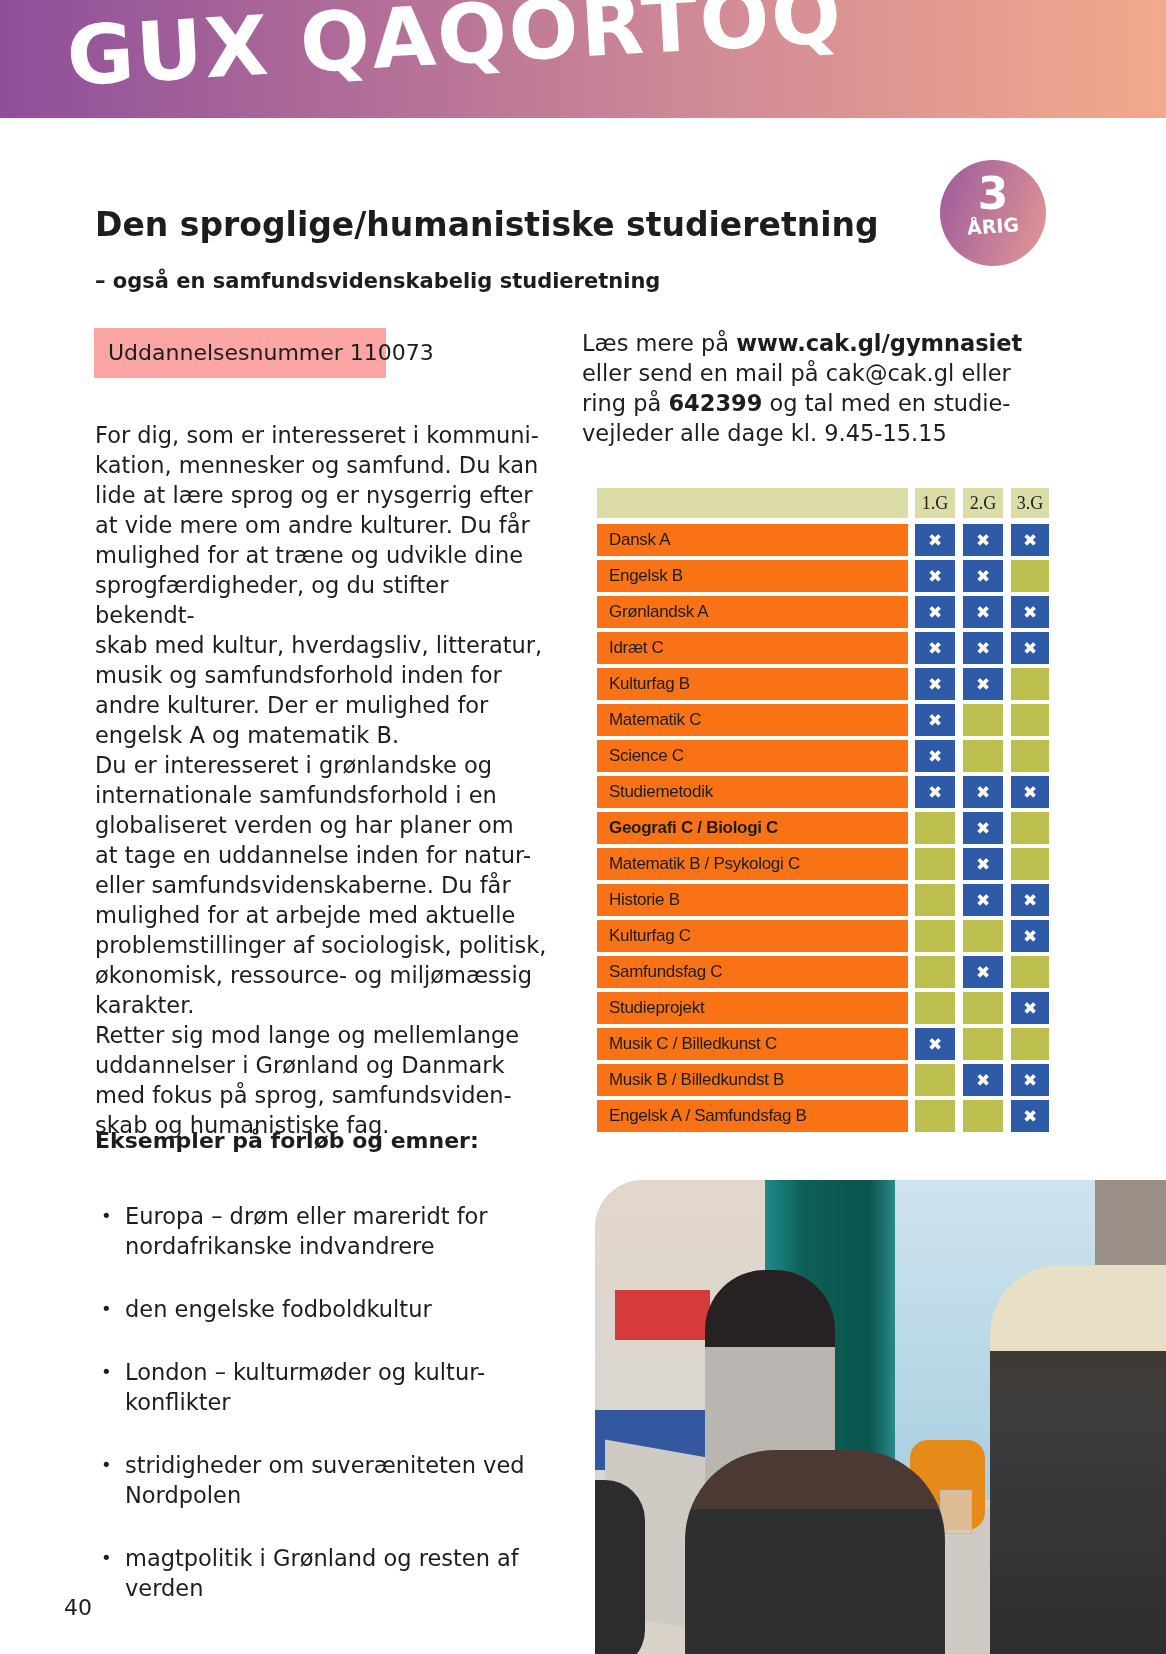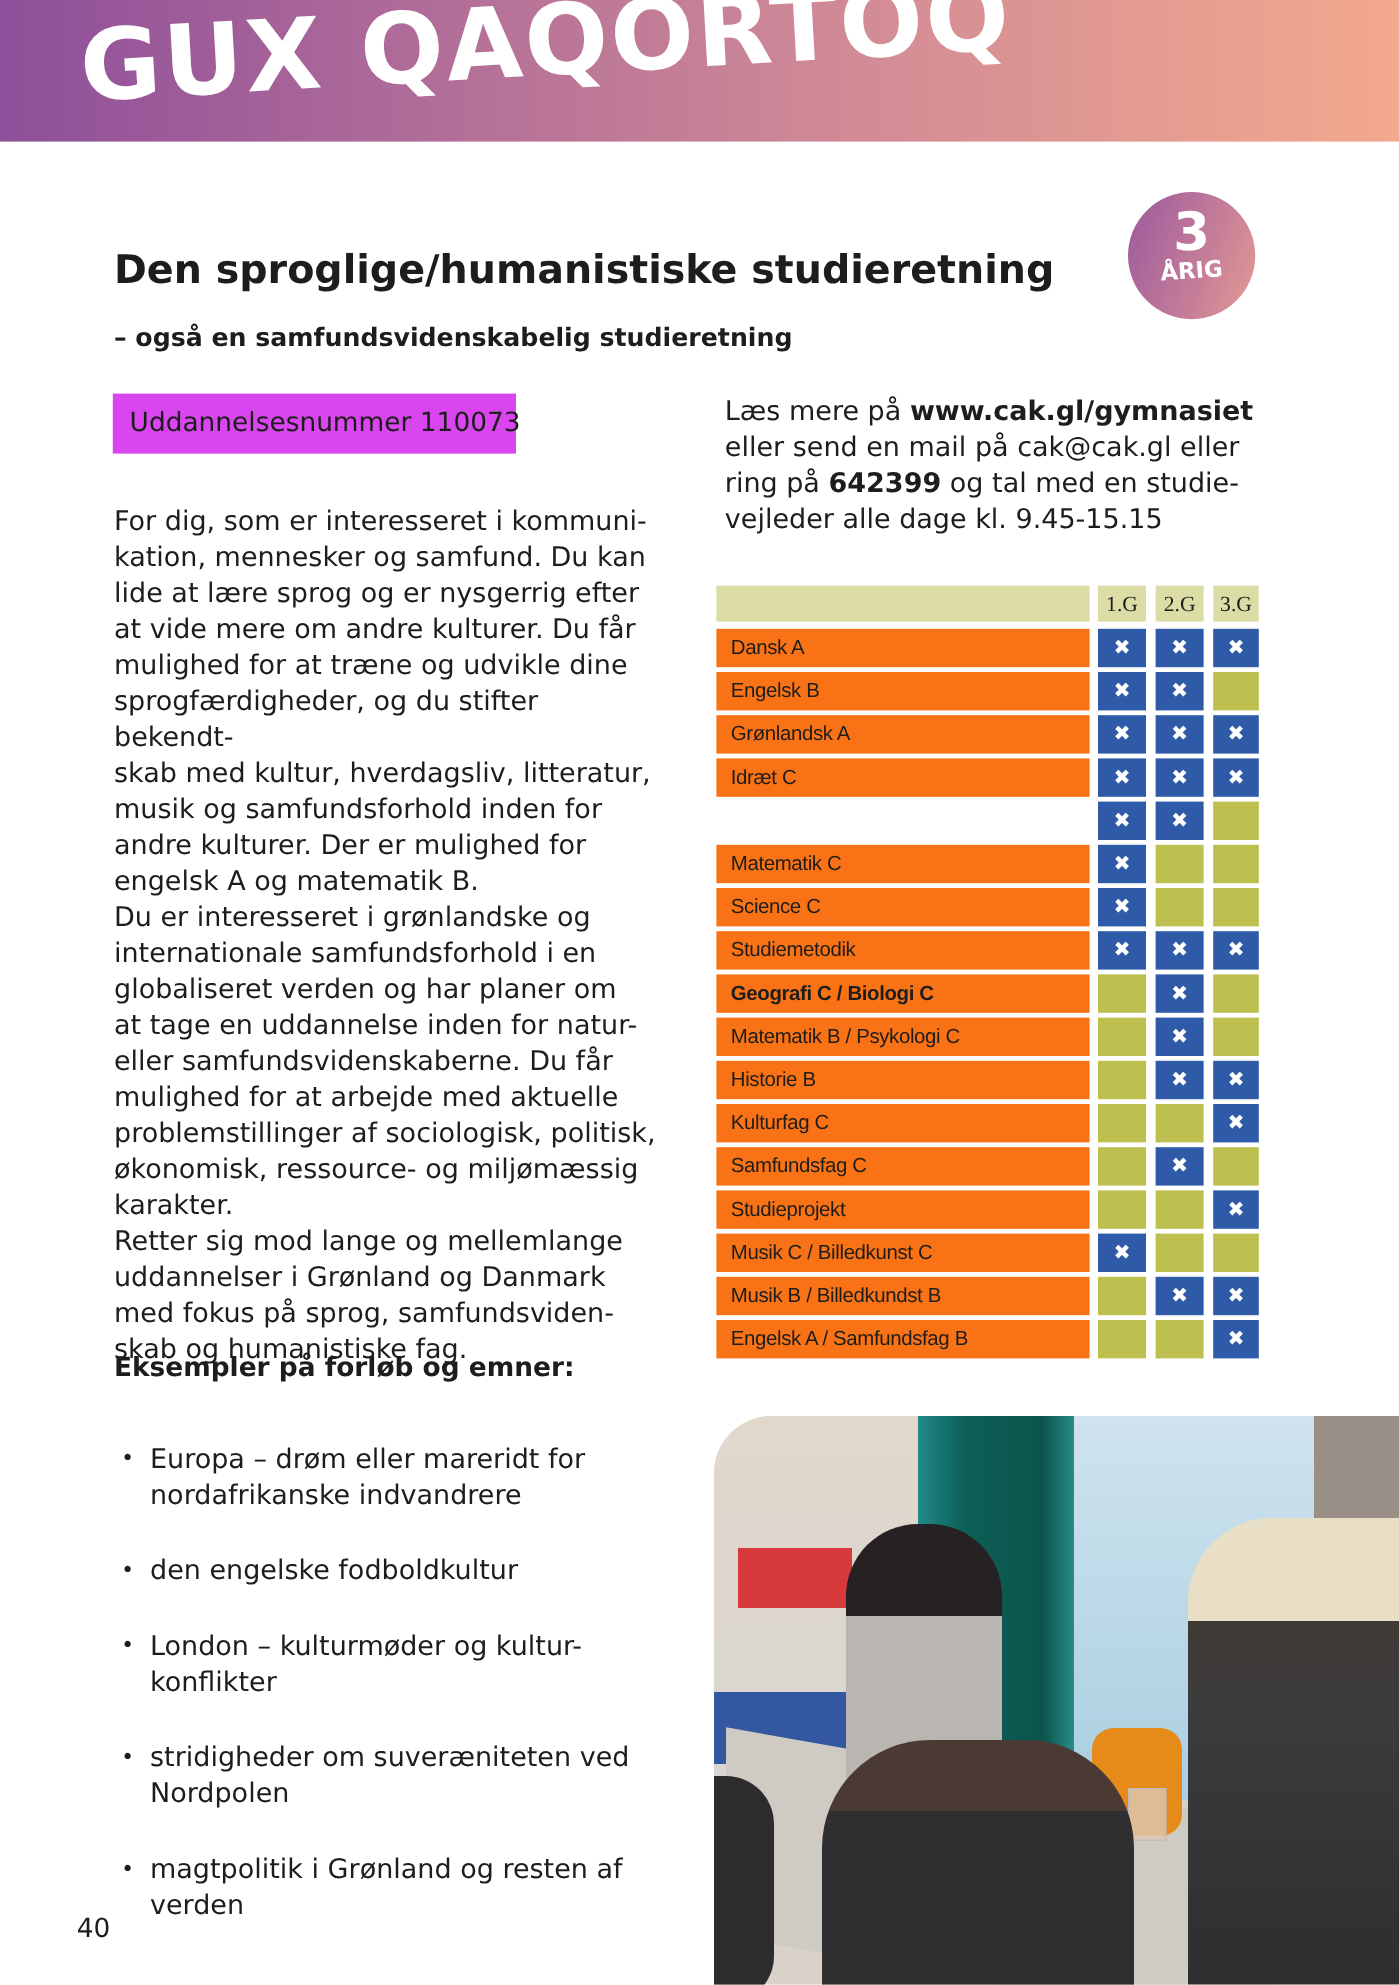--- a/index.html
+++ b/index.html
@@ -30,43 +30,43 @@
   }
   .year-badge {
     position: absolute; left: 940px; top: 160px; width: 106px; height: 106px;
     border-radius: 50%;
     background: linear-gradient(110deg, #9b5a9d 0%, #c67e98 60%, #e39b93 100%);
     color: #fff; text-align: center; font-weight: bold;
   }
   .year-badge .num { display: block; font-size: 44px; line-height: 44px; margin-top: 12px; }
   .year-badge .lbl { display: block; font-size: 19px; line-height: 20px; transform: rotate(-4deg); }
   .edu-number {
-    position: absolute; left: 94px; top: 328px; width: 336px; height: 50px;
-    background: #d946ef; font-size: 22px; line-height: 50px; padding-left: 14px;
+    position: absolute; left: 94px; top: 328px; width: 292px; height: 50px;
+    background: #fca5a5; font-size: 22px; line-height: 50px; padding-left: 14px;
     box-sizing: border-box; color: #1d1d1b; white-space: nowrap;
   }
   .body-text {
     position: absolute; left: 95px; top: 420px; width: 460px;
     font-size: 22.5px; line-height: 30px; color: #1d1d1b;
   }
   .body-text p { margin: 0; white-space: pre-line; }
   .examples-heading {
     position: absolute; left: 95px; top: 1128px;
     font-weight: bold; font-size: 22px; white-space: nowrap;
   }
   .examples-list {
     position: absolute; left: 95px; top: 1168px; width: 460px;
     margin: 0; padding: 0; list-style: none; font-size: 22.5px; line-height: 30px;
   }
   .examples-list li { position: relative; padding-left: 30px; white-space: pre-line; margin-top: 33px; }
   .examples-list li::before {
     content: "•"; position: absolute; left: 6px; top: 0; font-size: 18px;
   }
   .contact-text {
-    position: absolute; left: 604px; top: 328px; width: 450px;
+    position: absolute; left: 582px; top: 328px; width: 450px;
     font-size: 22.5px; line-height: 30px; color: #1d1d1b;
   }
   .contact-text b { font-weight: bold; }
   .subject-table {
     position: absolute; left: 597px; top: 488px; width: 452px;
   }
   .table-row { position: relative; height: 32px; margin-bottom: 4px; padding-left: 20px; }
   .table-row.header-row { height: 30px; margin-bottom: 6px; }
   .cell-label {
     position: absolute; left: 0; top: 0; width: 311px; height: 100%;
@@ -195,20 +195,21 @@
         <div class="cell-grade g2 on">✖</div>
         <div class="cell-grade g3 on">✖</div>
       </div>
       <div class="table-row">
         <div class="cell-label">Idræt C</div>
         <div class="cell-grade g1 on">✖</div>
         <div class="cell-grade g2 on">✖</div>
         <div class="cell-grade g3 on">✖</div>
       </div>
       <div class="table-row">
+        <div class="cell-label">Kulturfag B</div>
         <div class="cell-grade g1 on">✖</div>
         <div class="cell-grade g2 on">✖</div>
         <div class="cell-grade g3"></div>
       </div>
       <div class="table-row">
         <div class="cell-label">Matematik C</div>
         <div class="cell-grade g1 on">✖</div>
         <div class="cell-grade g2"></div>
         <div class="cell-grade g3"></div>
       </div>

